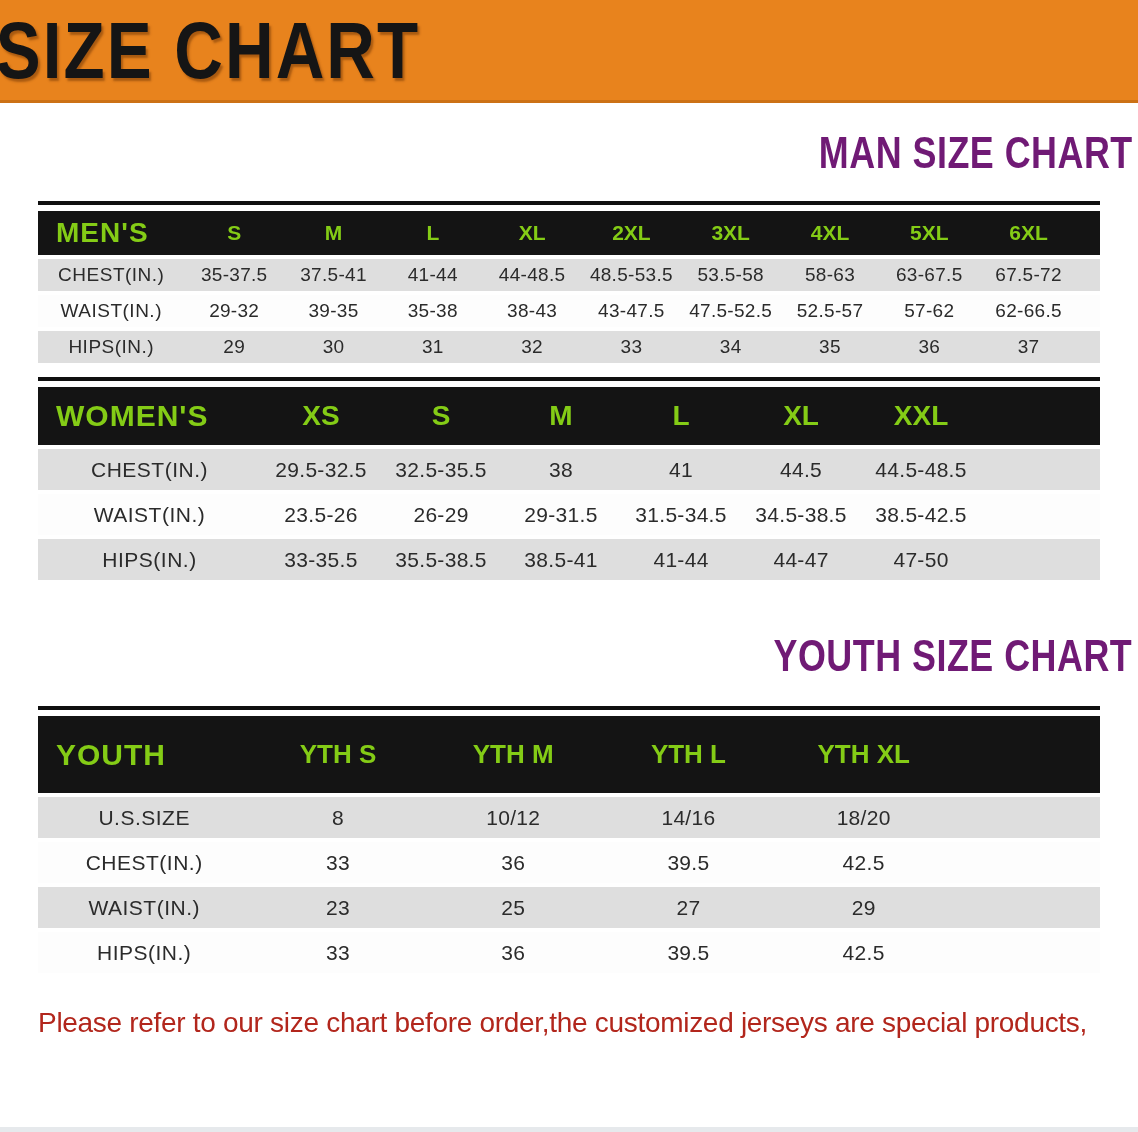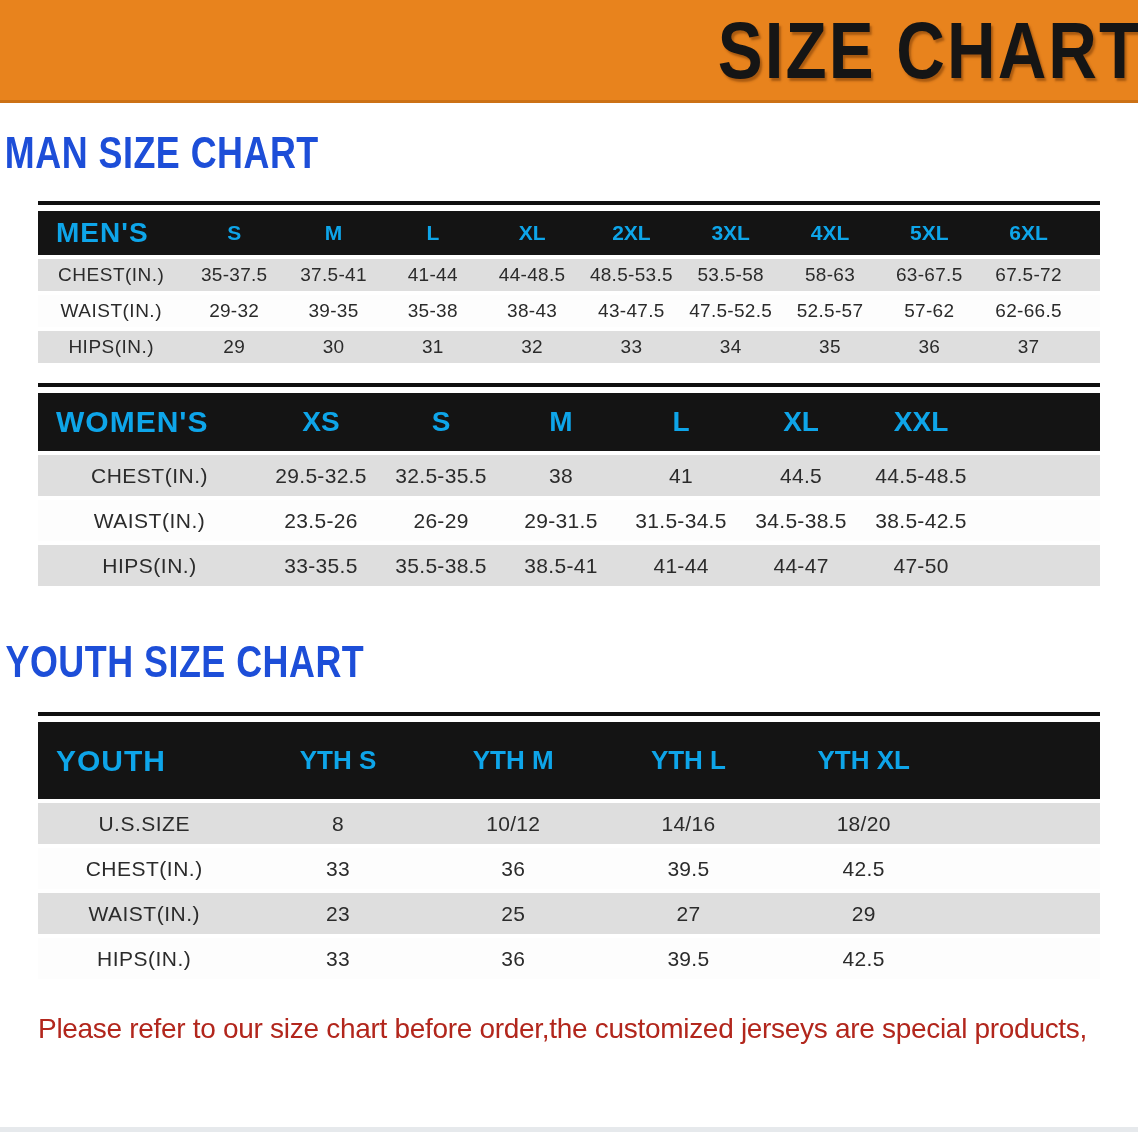--- a/index.html
+++ b/index.html
@@ -6,60 +6,60 @@
   body{
     width:1138px;height:1132px;overflow:hidden;position:relative;
     font-family:"Liberation Sans","DejaVu Sans",sans-serif;
     -webkit-font-smoothing:antialiased;
   }
   .page{width:1138px;height:1132px;display:flex;flex-direction:column;}
 
   
   .banner{
     height:100px;flex:0 0 100px;background:#E8831D;
-    display:flex;align-items:center;justify-content:flex-end;
+    display:flex;align-items:center;justify-content:flex-start;
     border-bottom:3px solid rgba(120,60,0,.25);
   }
   .banner-title{
     font-weight:bold;font-size:66px;letter-spacing:2px;color:#151515;
     transform:scale(1.02,1.22);transform-origin:center;
     text-shadow:2px 2px 2px rgba(90,40,0,.45);
     white-space:nowrap;
   }
 
   
   .section-heading{
-    text-align:left;
-    font-weight:bold;color:#1d4ed8;
+    text-align:right;
+    font-weight:bold;color:#701a75;
     font-size:37px;letter-spacing:.5px;white-space:nowrap;
   }
   .section-heading .scale{display:inline-block;transform:scale(.97,1.2);transform-origin:center;}
   .h-men{margin-top:30px;}
   .h-women{margin-top:44px;}
   .h-youth{margin-top:52px;}
 
   
   .table-wrap{
     width:1062px;margin:0 auto;
     border-top:4px solid #101010;
     padding-top:2px;
   }
   .tw-men{margin-top:26px;}
-  .tw-women{margin-top:16px;}
+  .tw-women{margin-top:10px;}
   .tw-youth{margin-top:28px;}
   table.size-table{
     width:100%;table-layout:fixed;
     border-collapse:separate;border-spacing:0 4px;
   }
   .size-table th,.size-table td{
     padding:0;text-align:center;vertical-align:middle;
     overflow:hidden;white-space:nowrap;
   }
   .size-table thead th{
-    background:#141414;color:#0ea5e9;font-weight:bold;
+    background:#141414;color:#84cc16;font-weight:bold;
   }
   .size-table thead th.corner{
     text-align:left;padding-left:18px;letter-spacing:1px;
   }
   .size-table tbody td{color:#2b2b2b;letter-spacing:.3px;}
   .size-table tbody tr.stripe-gray td{background:#DEDEDE;}
   .size-table tbody tr.stripe-white td{background:#FDFDFD;}
   .size-table tbody td.row-label{letter-spacing:.5px;}
 
   

